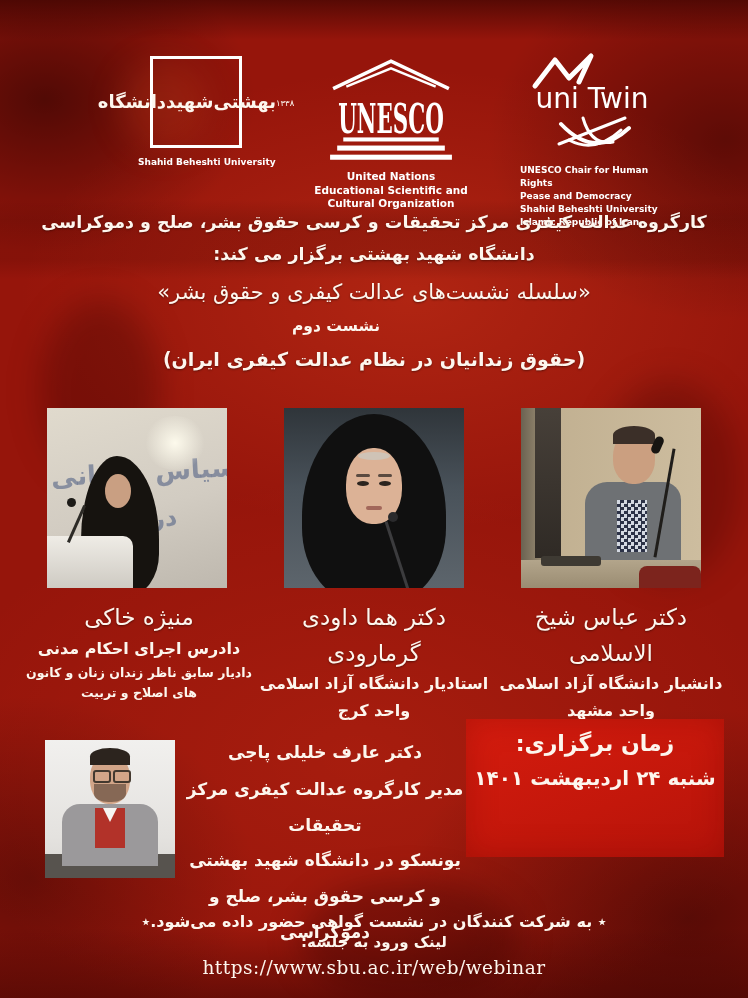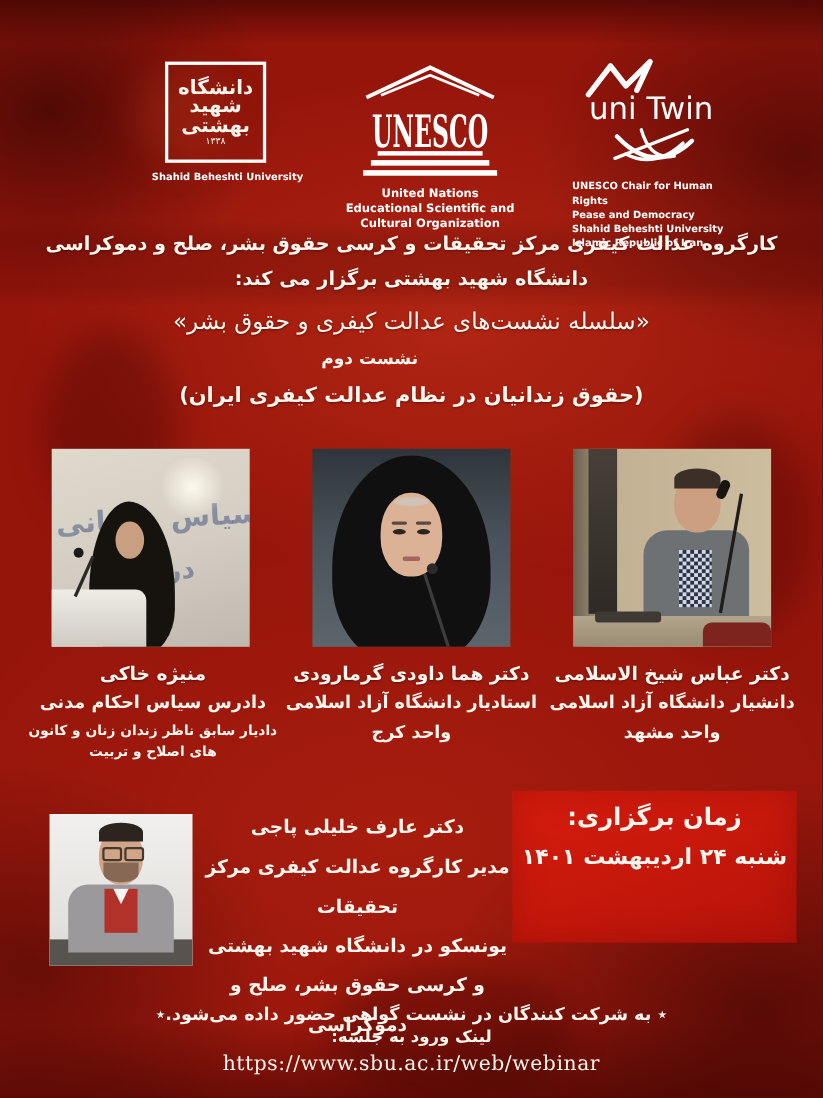--- a/index.html
+++ b/index.html
@@ -22,21 +22,21 @@
   .blob{position:absolute;border-radius:50%;filter:blur(16px);pointer-events:none;}
   .b1{left:40px;top:300px;width:120px;height:180px;background:rgba(40,0,0,.28);}
   .b2{left:600px;top:380px;width:140px;height:200px;background:rgba(40,0,0,.25);}
   .b3{left:300px;top:880px;width:220px;height:120px;background:rgba(40,0,0,.30);}
   .b4{left:120px;top:60px;width:90px;height:90px;background:rgba(255,90,40,.18);}
 
   
   .logo{text-align:center;}
   .logo-caption{color:#fff;font-weight:700;}
   .sbu{left:138px;top:56px;width:116px;}
-  .sbu-frame{width:86px;height:86px;border:3px solid #fff;margin:0 auto;display:flex;flex-direction:column;
+  .sbu-frame{width:86px;height:86px;border:3px solid #fff;margin:0 auto;display:flex;flex-direction:row;
     align-items:center;justify-content:center;line-height:.95;}
   .sbu-cal{font-weight:700;font-size:18px;direction:rtl;}
   .sbu-year{font-size:8.5px;margin-top:2px;}
   .sbu-cap{font-size:9px;margin-top:9px;white-space:nowrap;}
   .unesco{left:296px;top:58px;width:190px;}
   .unesco-cap{font-size:10.5px;line-height:1.3;margin-top:4px;}
   .unitwin{left:502px;top:50px;width:180px;}
   .unitwin-cap{font-size:9px;line-height:1.45;margin-top:2px;text-align:left;padding-left:18px;}
 
   
@@ -89,21 +89,21 @@
   .hair3{left:92px;top:18px;width:42px;height:18px;background:#3b2f28;border-radius:50% 50% 0 0;}
   .mic3{left:142px;top:40px;width:3px;height:110px;background:#1f1d1a;transform:rotate(10deg);}
   .michead3{left:132px;top:28px;width:9px;height:18px;border-radius:5px;background:#171512;transform:rotate(24deg);}
   .desk3{left:0;top:152px;width:180px;height:28px;background:linear-gradient(180deg,#b3a58b,#9a8c72);}
   .clutter3a{left:20px;top:148px;width:60px;height:10px;background:#3e3a33;border-radius:3px;}
   .cloth3{left:118px;top:158px;width:62px;height:22px;background:#7c241d;border-radius:8px 8px 0 0;}
 
   
   .cap-col{position:absolute;top:600px;width:236px;text-align:center;direction:rtl;}
   .cap-left{left:21px;}.cap-center{left:256px;}.cap-right{left:493px;}
-  .sp-name{font-size:17px;font-weight:700;line-height:1.55;text-shadow:0 1px 2px rgba(0,0,0,.4);}
+  .sp-name{font-size:23px;font-weight:400;line-height:1.55;text-shadow:0 1px 2px rgba(0,0,0,.4);}
   .sp-role{font-size:16px;font-weight:700;line-height:1.6;}
   .sp-unit{font-size:16px;font-weight:700;line-height:1.7;}
   .sp-note{font-size:12.5px;font-weight:700;line-height:1.55;margin-top:2px;}
 
   
   .mod-photo{left:45px;top:740px;width:130px;height:138px;overflow:hidden;
     background:linear-gradient(180deg,#f1f0ee 0%,#e4e2df 70%,#d9d7d3 100%);}
   .mod-photo *{position:absolute;}
   .sofa4{left:0;top:114px;width:130px;height:24px;background:#57534e;}
   .jacket4{left:17px;top:64px;width:96px;height:62px;background:#9b999b;border-radius:18px 18px 0 0;}
@@ -223,21 +223,21 @@
     <div class="hair3"></div>
     <div class="mic3"></div>
     <div class="michead3"></div>
     <div class="desk3"></div>
     <div class="clutter3a"></div>
     <div class="cloth3"></div>
   </div>
 
   <div class="cap-col cap-left">
     <div class="sp-name">منیژه خاکی</div>
-    <div class="sp-role">دادرس سیاس احکام مدنی</div>
+    <div class="sp-role">دادرس اجرای احکام مدنی</div>
     <div class="sp-note">دادیار سابق ناظر زندان زنان و کانون های اصلاح و تربیت</div>
   </div>
   <div class="cap-col cap-center">
     <div class="sp-name">دکتر هما داودی گرمارودی</div>
     <div class="sp-role">استادیار دانشگاه آزاد اسلامی</div>
     <div class="sp-unit">واحد کرج</div>
   </div>
   <div class="cap-col cap-right">
     <div class="sp-name">دکتر عباس شیخ الاسلامی</div>
     <div class="sp-role">دانشیار دانشگاه آزاد اسلامی</div>

